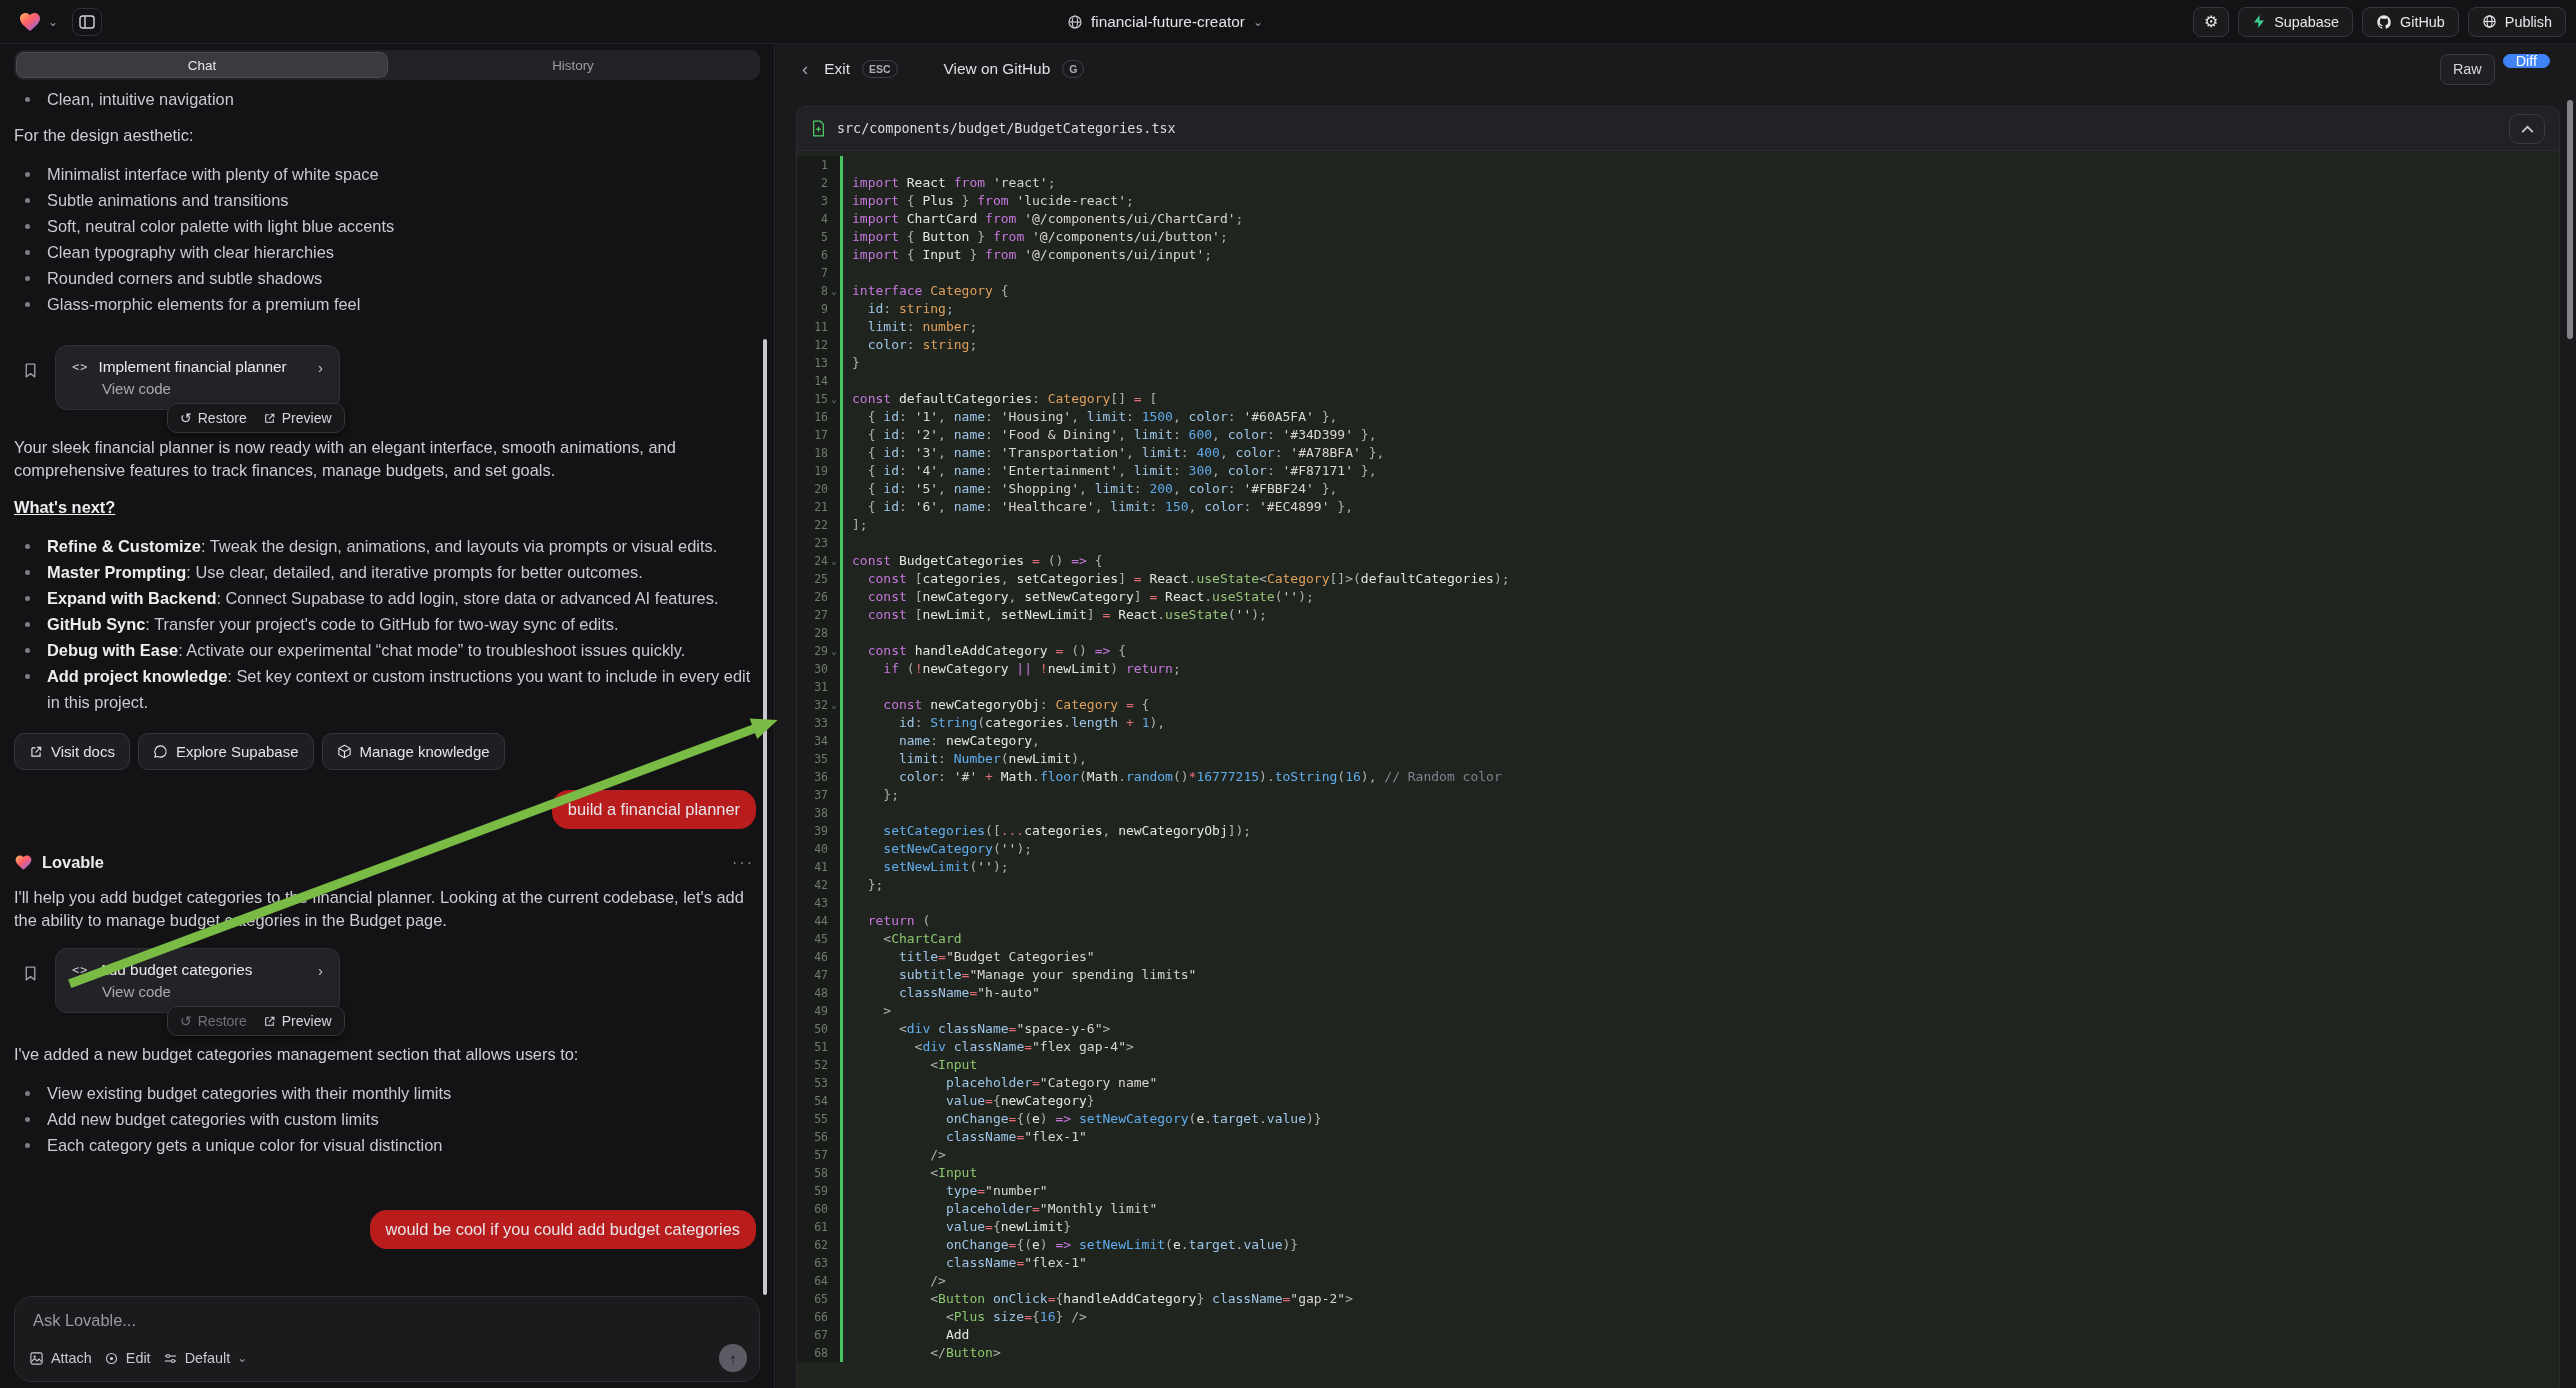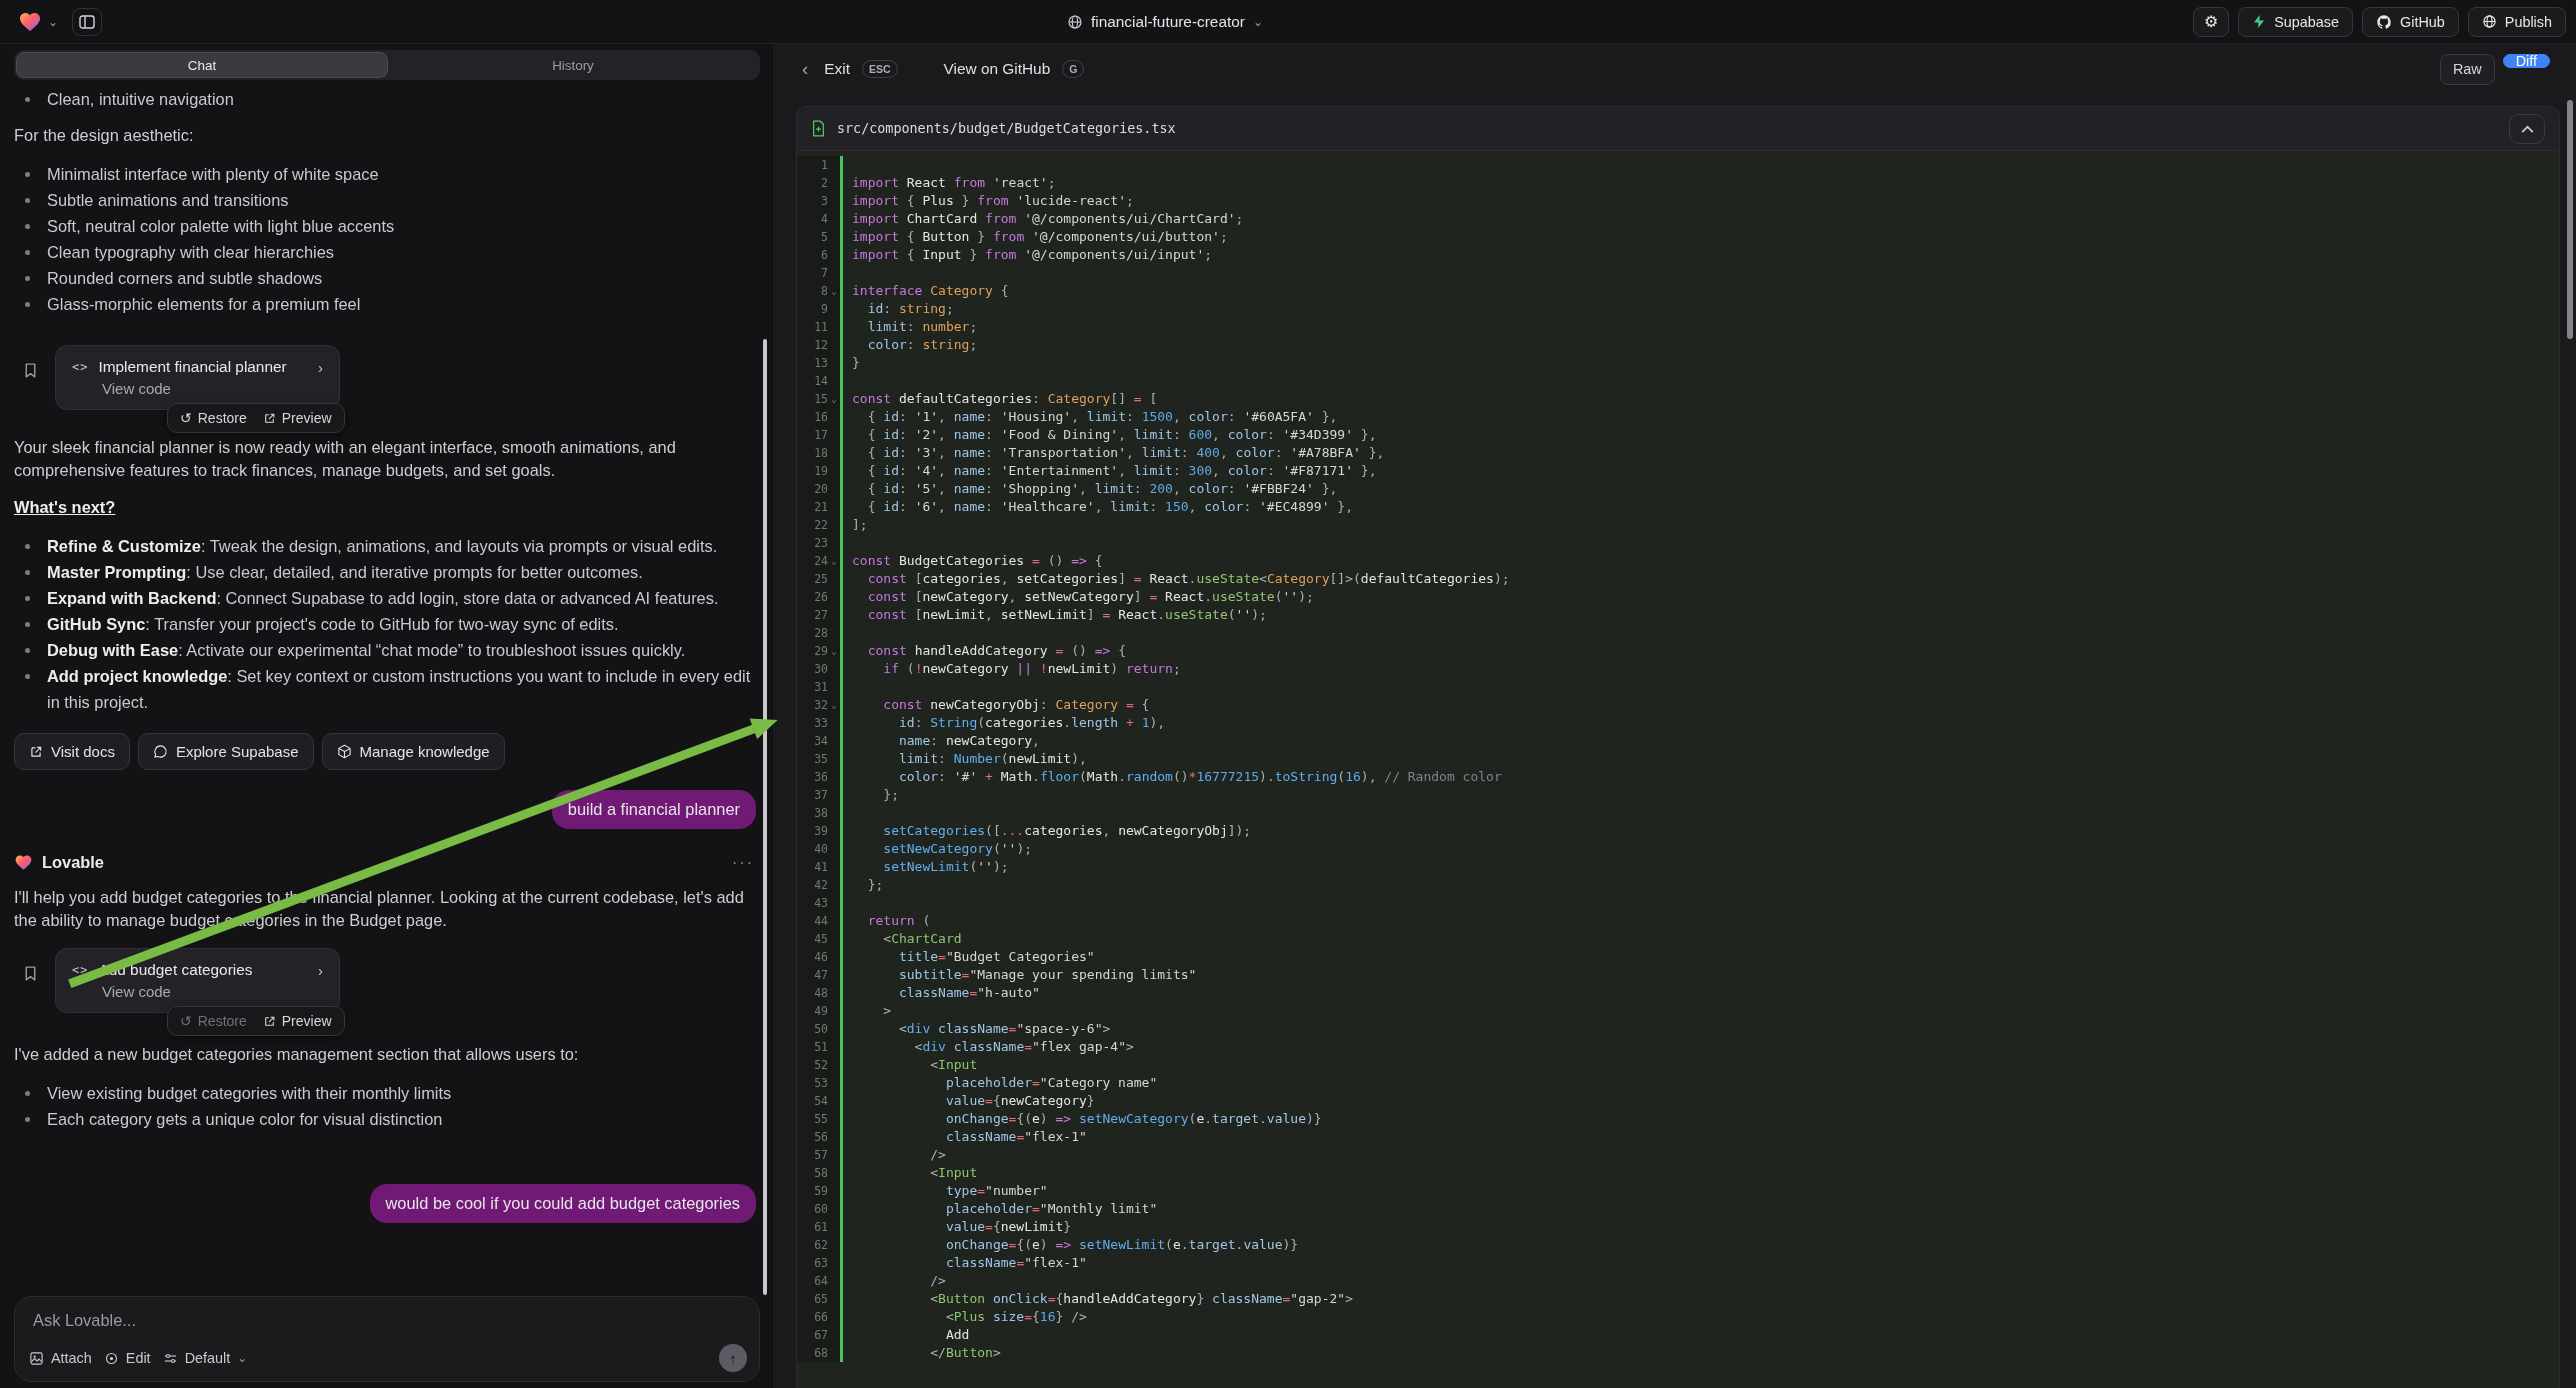--- a/index.html
+++ b/index.html
@@ -45,21 +45,21 @@
   .vsub { margin-left:30px; margin-top:4px; font-size:15px; color:#a9aab1; }
   .vpill { position:absolute; left:145px; top:58px; height:30px; background:#18181b;
     border:1px solid #35353b; border-radius:10px; display:flex; align-items:center;
     padding:0 12px; gap:16px; box-shadow:0 3px 8px rgba(0,0,0,.45); z-index:3;}
   .vbtn { display:flex; align-items:center; gap:6px; font-size:14px; color:#d6d7db; }
   .vbtn.dim { color:#707179; }
   .qa-row { display:flex; gap:8px; }
   .qa-btn { height:37px; padding:0 14px; background:#1f1f23; border:1px solid #35353b;
     border-radius:10px; display:flex; align-items:center; gap:8px; font-size:15px; color:#e3e3e8; }
   .chip-row { display:flex; justify-content:flex-end; padding-right:4px; }
-  .chip { background:#701a75; color:#e6e6ea; font-size:16.4px; padding:10px 16px; border-radius:17px; }
+  .chip { background:#b91c1c; color:#e6e6ea; font-size:16.4px; padding:10px 16px; border-radius:17px; }
   .lov-row { display:flex; align-items:center; gap:9px; }
   .lov-name { font-size:16.4px; font-weight:bold; color:#ececef; }
   .dots { margin-left:auto; color:#8a8b92; font-size:16px; letter-spacing:2px; padding-right:6px;}
   .composer { margin-top:auto; margin-bottom:6px; height:86px; background:#1b1b1e;
     border:1px solid #2c2c31; border-radius:18px; position:relative; padding:14px 18px; }
   .composer textarea { background:transparent; border:none; outline:none; resize:none; width:657px;
     font-family:"Liberation Sans", sans-serif; font-size:16.4px; color:#e6e6ea; }
   .composer textarea::placeholder { color:#9a9aa0; }
   .comp-row { position:absolute; left:14px; right:12px; bottom:9px; display:flex; align-items:center;
     gap:12px; font-size:14.4px; color:#c9cad0; }
@@ -298,20 +298,21 @@
         </svg>
         <span>Preview</span>
       </span>
     </div>
   </div>
 
   <div class="para" style="margin-top:30px;">I've added a new budget categories management section that allows users to:</div>
 
   <ul class="blist" style="margin-top:14px;">
       <li>View existing budget categories with their monthly limits</li>
+      <li>Add new budget categories with custom limits</li>
       <li>Each category gets a unique color for visual distinction</li>
     </ul>
 
   <div class="chip-row" style="margin-top:52px;">
     <span class="chip">would be cool if you could add budget categories</span>
   </div>
 
   <div class="composer">
     <textarea rows="1" placeholder="Ask Lovable..." style=""></textarea>
     <div class="comp-row">

